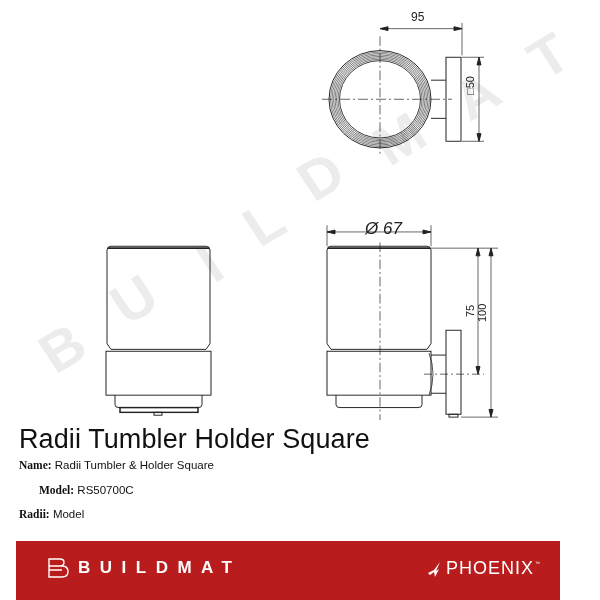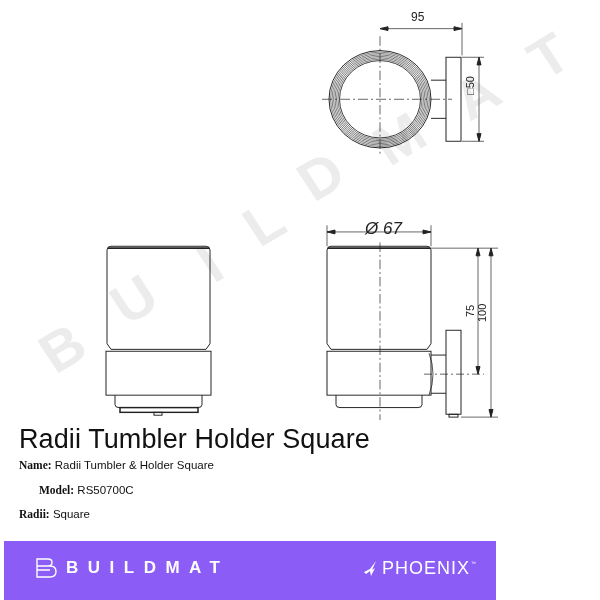--- a/index.html
+++ b/index.html
@@ -3,24 +3,24 @@
 <meta charset="utf-8">
 <style>
   html, body { margin:0; padding:0; }
   body { width:600px; height:600px; background:#ffffff; position:relative; overflow:hidden; font-family:"Liberation Sans", "DejaVu Sans", sans-serif; color:#111; }
   .drawing { position:absolute; left:0; top:0; width:600px; height:420px; }
   .drawing svg { position:absolute; left:0; top:0; }
   .info { position:absolute; left:19px; top:424px; }
   .title { font-size:27px; font-weight:normal; margin:0; letter-spacing:0.1px; }
   .row { font-size:11.5px; position:absolute; left:0; white-space:nowrap; }
   .row b { font-weight:bold;font-family:Liberation Serif, serif; }
-  .footer { position:absolute; left:4px; top:541px; width:492px; height:59px; background:#8b5cf6; }
+  .footer { position:absolute; left:16px; top:541px; width:544px; height:59px; background:#b91c1c; }
   .bm { position:absolute; left:32px; top:17px; display:flex; align-items:center; }
   .bm-text { color:#fff; font-size:17px; letter-spacing:9.5px; font-weight:bold; margin-left:8px; }
-  .px { position:absolute; right:20px; top:17px; display:flex; align-items:center; }
+  .px { position:absolute; right:20px; top:17px; display:flex; align-items:flex-end; }
   .px-text { color:#fff; font-size:18px; letter-spacing:1px; margin-left:4px; }
   .px-tm { color:#fff; font-size:5px; align-self:flex-start; margin-left:1px; margin-top:2px; }
 </style>
 </head>
 <body>
 
 <div class="drawing">
   <svg width="600" height="440" viewBox="0 0 600 440" style="transform: scale(1, 0.9545); transform-origin: 0px 0px;">
 
     <g fill="#ececec" font-family="Liberation Sans, sans-serif" font-weight="bold" font-size="58">
@@ -107,21 +107,21 @@
 <div style="position:absolute;left:411px;top:10px;font-size:12px;color:#222;">95</div>
 <div style="position:absolute;left:464px;top:95px;font-size:11px;color:#222;transform:rotate(-90deg);transform-origin:left top;">□50</div>
 <div style="position:absolute;left:365px;top:219px;font-size:17px;color:#222;font-style:italic;">Ø 67</div>
 <div style="position:absolute;left:464px;top:317px;font-size:11px;color:#222;transform:rotate(-90deg);transform-origin:left top;">75</div>
 <div style="position:absolute;left:476px;top:322px;font-size:11px;color:#222;transform:rotate(-90deg);transform-origin:left top;">100</div>
 
 <div class="info">
   <h1 class="title">Radii Tumbler Holder Square</h1>
   <div class="row" style="top:35px;"><b>Name:</b> <span>Radii Tumbler &amp; Holder Square</span></div>
   <div class="row" style="top:60px;margin-left:20px;"><b>Model:</b> <span>RS50700C</span></div>
-  <div class="row" style="top:84px;"><b>Radii:</b> <span>Square</span></div>
+  <div class="row" style="top:84px;"><b>Radii:</b> <span>Model</span></div>
 </div>
 
 <div class="footer">
   <div class="bm">
     <svg width="22" height="20" viewBox="0 0 22 20">
       <path d="M1,1 L12,1 Q16,1 16,4.5 Q16,8 12,8 L1,8 Z M1,8 L14,8 Q20,8 20,13.5 Q20,19 14,19 L1,19 Z M1,12 L14,12" fill="none" stroke="#fff" stroke-width="1.4"></path>
     </svg>
     <span class="bm-text">BUILDMAT</span>
   </div>
   <div class="px">

